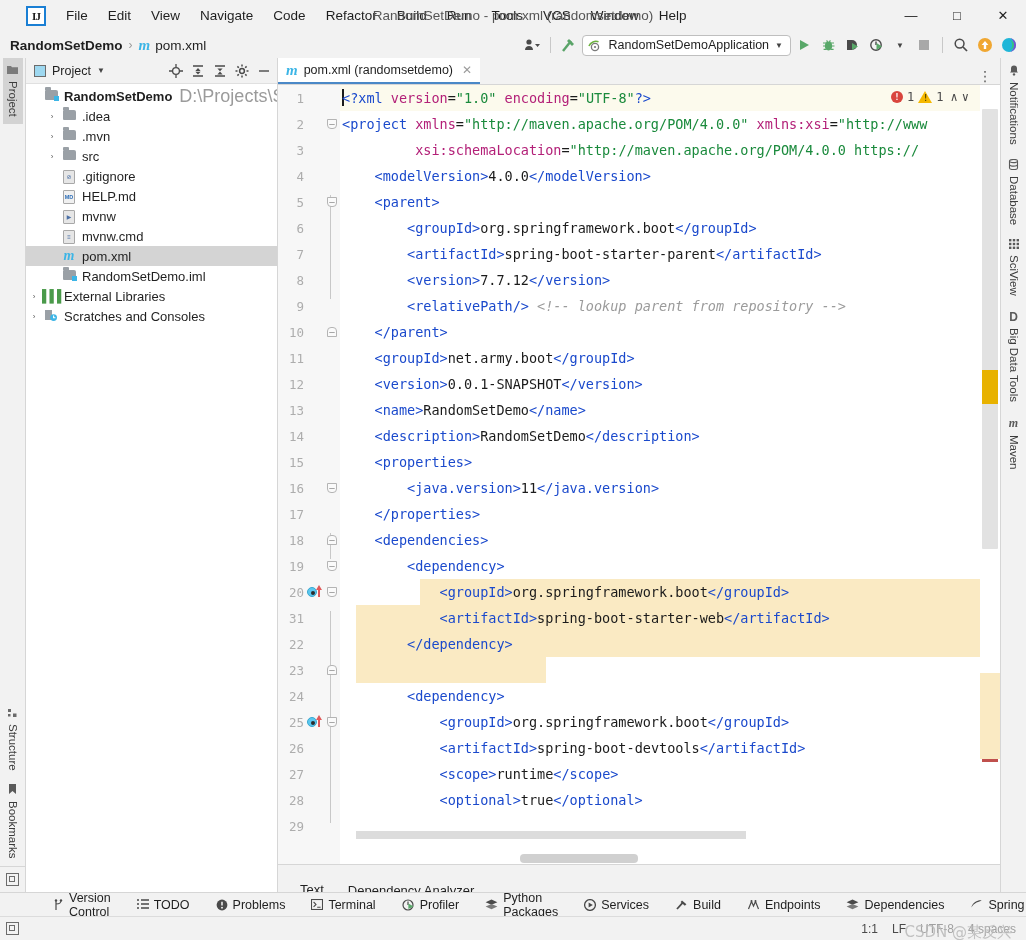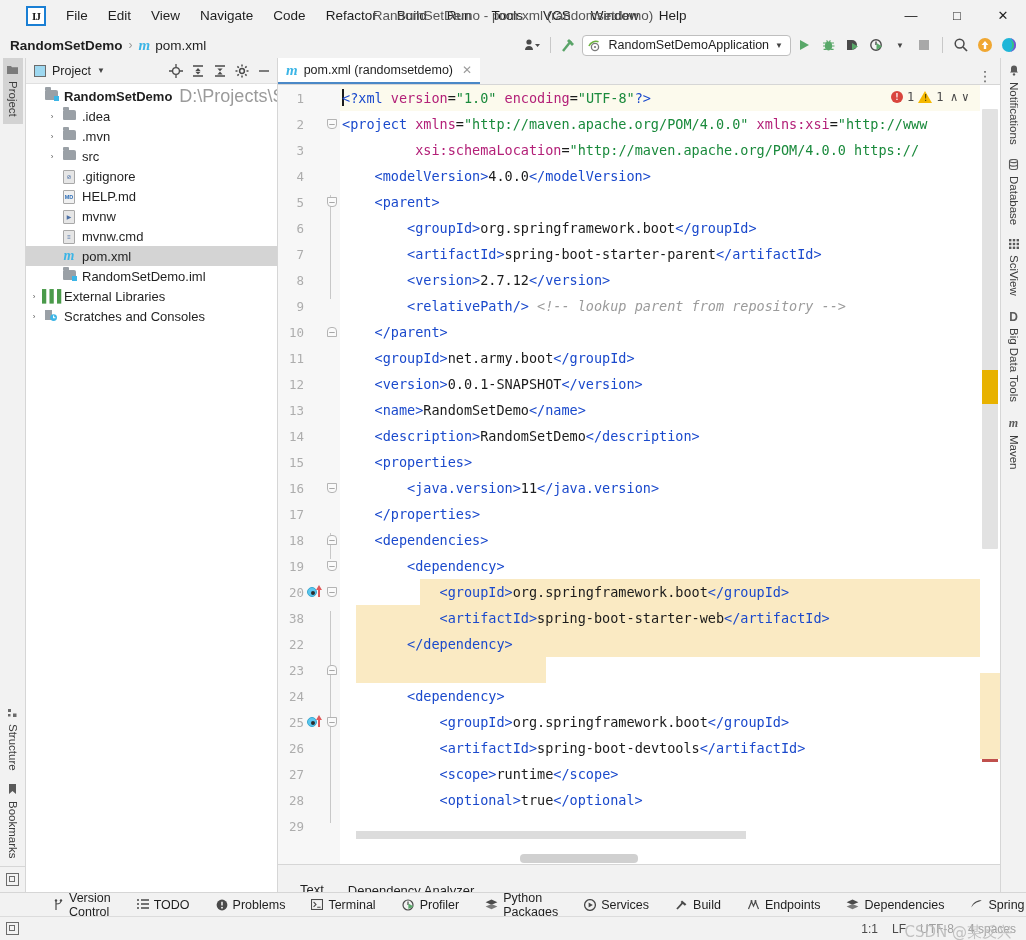--- a/index.html
+++ b/index.html
@@ -684,21 +684,21 @@
                   <span class="dep-mark">
                     <span class="dep-circle"></span>
                     <span class="dep-arrow"></span>
                   </span>
                 </span>
                 <span class="gfold">
                   <span class="foldbox down">–</span>
                 </span>
               </div>
               <div class="gline">
-                <span class="gnum">38</span>
+                <span class="gnum">31</span>
                 <span class="ggut"></span>
                 <span class="gfold"></span>
               </div>
               <div class="gline">
                 <span class="gnum">22</span>
                 <span class="ggut"></span>
                 <span class="gfold"></span>
               </div>
               <div class="gline">
                 <span class="gnum">23</span>
@@ -753,21 +753,21 @@
               <div class="hlbox" style="top: 572px; left: 16px; width: 190px; height: 26px;"></div>
               <div class="hlbox" style="top: 520px; left: 16px; width: 624px; height: 52px;"></div>
               <div class="hlbox" style="top: 494px; left: 80px; width: 560px; height: 26px;"></div>
               <div class="cline caretline"><span class="codetext"><span class="caret-bar"></span><span class="k-pi">&lt;?xml </span><span class="k-attr">version</span><span class="k-txt">=</span><span class="k-str">"1.0"</span><span class="k-txt"> </span><span class="k-attr">encoding</span><span class="k-txt">=</span><span class="k-str">"UTF-8"</span><span class="k-pi">?&gt;</span></span></div>
               <div class="cline"><span class="codetext"><span class="k-tag">&lt;project </span><span class="k-attr">xmlns</span><span class="k-txt">=</span><span class="k-str">"http://maven.apache.org/POM/4.0.0"</span><span class="k-txt"> </span><span class="k-attr">xmlns:xsi</span><span class="k-txt">=</span><span class="k-str">"http://www</span></span></div>
               <div class="cline"><span class="codetext"><span class="k-txt">         </span><span class="k-attr">xsi:schemaLocation</span><span class="k-txt">=</span><span class="k-str">"http://maven.apache.org/POM/4.0.0 https://</span></span></div>
               <div class="cline"><span class="codetext"><span class="k-txt">    </span><span class="k-tag">&lt;modelVersion&gt;</span><span class="k-txt">4.0.0</span><span class="k-tag">&lt;/modelVersion&gt;</span></span></div>
               <div class="cline"><span class="codetext"><span class="k-txt">    </span><span class="k-tag">&lt;parent&gt;</span></span></div>
               <div class="cline"><span class="codetext"><span class="k-txt">        </span><span class="k-tag">&lt;groupId&gt;</span><span class="k-txt">org.springframework.boot</span><span class="k-tag">&lt;/groupId&gt;</span></span></div>
               <div class="cline"><span class="codetext"><span class="k-txt">        </span><span class="k-tag">&lt;artifactId&gt;</span><span class="k-txt">spring-boot-starter-parent</span><span class="k-tag">&lt;/artifactId&gt;</span></span></div>
-              <div class="cline"><span class="codetext"><span class="k-txt">        </span><span class="k-tag">&lt;version&gt;</span><span class="k-txt">2.7.12</span><span class="k-tag">&lt;/version&gt;</span></span></div>
+              <div class="cline"><span class="codetext"><span class="k-txt">        </span><span class="k-tag">&lt;version&gt;</span><span class="k-txt">7.7.12</span><span class="k-tag">&lt;/version&gt;</span></span></div>
               <div class="cline"><span class="codetext"><span class="k-txt">        </span><span class="k-tag">&lt;relativePath/&gt;</span><span class="k-txt"> </span><span class="k-cmt">&lt;!-- lookup parent from repository --&gt;</span></span></div>
               <div class="cline"><span class="codetext"><span class="k-txt">    </span><span class="k-tag">&lt;/parent&gt;</span></span></div>
               <div class="cline"><span class="codetext"><span class="k-txt">    </span><span class="k-tag">&lt;groupId&gt;</span><span class="k-txt">net.army.boot</span><span class="k-tag">&lt;/groupId&gt;</span></span></div>
               <div class="cline"><span class="codetext"><span class="k-txt">    </span><span class="k-tag">&lt;version&gt;</span><span class="k-txt">0.0.1-SNAPSHOT</span><span class="k-tag">&lt;/version&gt;</span></span></div>
               <div class="cline"><span class="codetext"><span class="k-txt">    </span><span class="k-tag">&lt;name&gt;</span><span class="k-txt">RandomSetDemo</span><span class="k-tag">&lt;/name&gt;</span></span></div>
               <div class="cline"><span class="codetext"><span class="k-txt">    </span><span class="k-tag">&lt;description&gt;</span><span class="k-txt">RandomSetDemo</span><span class="k-tag">&lt;/description&gt;</span></span></div>
               <div class="cline"><span class="codetext"><span class="k-txt">    </span><span class="k-tag">&lt;properties&gt;</span></span></div>
               <div class="cline"><span class="codetext"><span class="k-txt">        </span><span class="k-tag">&lt;java.version&gt;</span><span class="k-txt">11</span><span class="k-tag">&lt;/java.version&gt;</span></span></div>
               <div class="cline"><span class="codetext"><span class="k-txt">    </span><span class="k-tag">&lt;/properties&gt;</span></span></div>
               <div class="cline"><span class="codetext"><span class="k-txt">    </span><span class="k-tag">&lt;dependencies&gt;</span></span></div>

